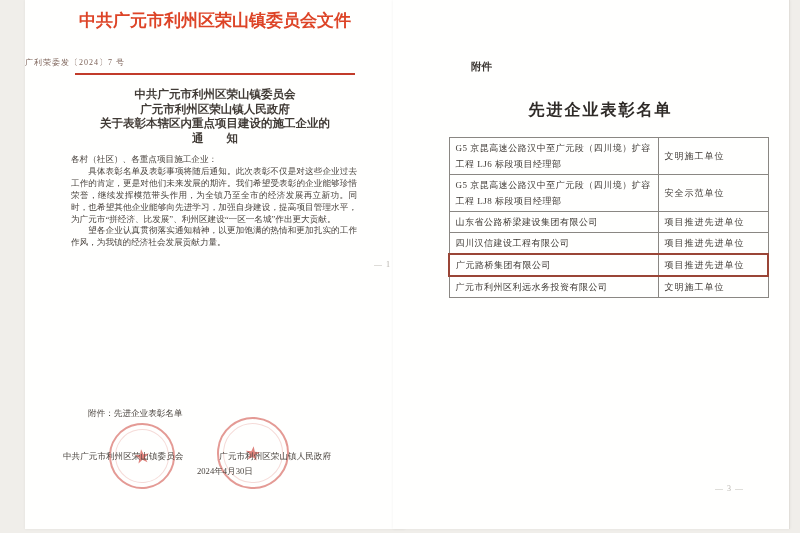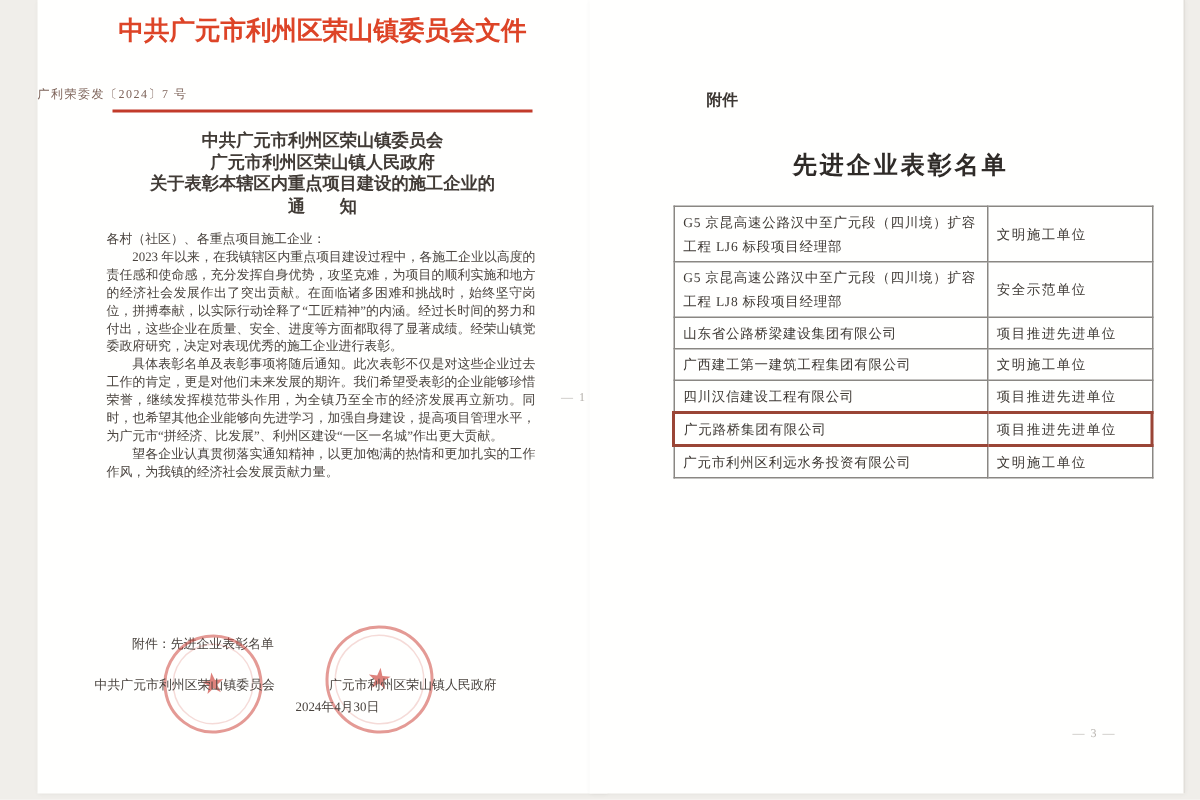--- a/index.html
+++ b/index.html
@@ -15,21 +15,21 @@
 
   
   .banner{margin-top:9px;text-align:center;font-size:17px;font-weight:bold;color:#dd4427;letter-spacing:0px;}
   .doc-number{margin-top:25px;text-align:left;font-size:8px;color:#7d6359;letter-spacing:1px;}
   .red-rule{width:280px;margin:5px auto 0;border:none;border-top:2px solid #c23b2a;height:0;}
   .title-block{margin-top:12px;text-align:center;font-weight:bold;font-size:11.5px;line-height:14.5px;color:#413b36;}
   .body-text{margin:9px 48px 0 46px;font-size:8.6px;line-height:11.9px;text-align:justify;color:#4a443f;}
   .body-text p{margin:0;text-indent:2em;}
   .salutation{text-indent:0 !important;}
   .page1-number{position:absolute;top:260px;right:2px;font-size:8px;color:#b5b1ac;letter-spacing:1px;}
-  .attachment-note{position:absolute;top:424px;left:63px;font-size:8.6px;color:#4a443f;}
+  .attachment-note{position:absolute;top:408px;left:63px;font-size:8.6px;color:#4a443f;}
   .sig-row{position:absolute;top:451px;left:38px;width:268px;display:flex;justify-content:space-between;font-size:8.6px;color:#4a443f;white-space:nowrap;}
   .sig-date{position:absolute;top:466px;left:172px;width:100px;font-size:8.6px;color:#4a443f;}
   .seal{position:absolute;border:2px solid rgba(201,53,43,0.50);border-radius:50%;
         display:flex;align-items:center;justify-content:center;}
   .seal-1{left:84px;top:423px;width:62px;height:62px;transform:rotate(-8deg);}
   .seal-2{left:192px;top:417px;width:68px;height:68px;transform:rotate(6deg);}
   .seal .star{color:rgba(201,53,43,0.62);font-size:19px;line-height:1;}
   .seal::before{content:"";position:absolute;inset:4px;border-radius:50%;border:1px solid rgba(201,53,43,0.18);}
 
   
@@ -59,21 +59,20 @@
 
     <div class="title-block">
       <div>中共广元市利州区荣山镇委员会</div>
       <div>广元市利州区荣山镇人民政府</div>
       <div>关于表彰本辖区内重点项目建设的施工企业的</div>
       <div>通　　知</div>
     </div>
 
     <div class="body-text">
       <p class="salutation">各村（社区）、各重点项目施工企业：</p>
-      <p>2023 年以来，在我镇辖区内重点项目建设过程中，各施工企业以高度的责任感和使命感，充分发挥自身优势，攻坚克难，为项目的顺利实施和地方的经济社会发展作出了突出贡献。在面临诸多困难和挑战时，始终坚守岗位，拼搏奉献，以实际行动诠释了“工匠精神”的内涵。经过长时间的努力和付出，这些企业在质量、安全、进度等方面都取得了显著成绩。经荣山镇党委政府研究，决定对表现优秀的施工企业进行表彰。</p>
       <p>具体表彰名单及表彰事项将随后通知。此次表彰不仅是对这些企业过去工作的肯定，更是对他们未来发展的期许。我们希望受表彰的企业能够珍惜荣誉，继续发挥模范带头作用，为全镇乃至全市的经济发展再立新功。同时，也希望其他企业能够向先进学习，加强自身建设，提高项目管理水平，为广元市“拼经济、比发展”、利州区建设“一区一名城”作出更大贡献。</p>
       <p>望各企业认真贯彻落实通知精神，以更加饱满的热情和更加扎实的工作作风，为我镇的经济社会发展贡献力量。</p>
     </div>
 
     <div class="page1-number">— 1 —</div>
 
     <div class="attachment-note">附件：先进企业表彰名单</div>
 
     <div class="seal seal-1">
       <span class="star">★</span>
@@ -103,24 +102,20 @@
   </tr>
           <tr>
     <td class="company-col">G5 京昆高速公路汉中至广元段（四川境）扩容工程 LJ8 标段项目经理部</td>
     <td class="award-col">安全示范单位</td>
   </tr>
           <tr>
     <td class="company-col">山东省公路桥梁建设集团有限公司</td>
     <td class="award-col">项目推进先进单位</td>
   </tr>
           <tr>
-    <td class="company-col">广西建工第一建筑工程集团有限公司</td>
-    <td class="award-col">文明施工单位</td>
-  </tr>
-          <tr>
     <td class="company-col">四川汉信建设工程有限公司</td>
     <td class="award-col">项目推进先进单位</td>
   </tr>
           <tr class="hl">
     <td class="company-col">广元路桥集团有限公司</td>
     <td class="award-col">项目推进先进单位</td>
   </tr>
           <tr>
     <td class="company-col">广元市利州区利远水务投资有限公司</td>
     <td class="award-col">文明施工单位</td>

